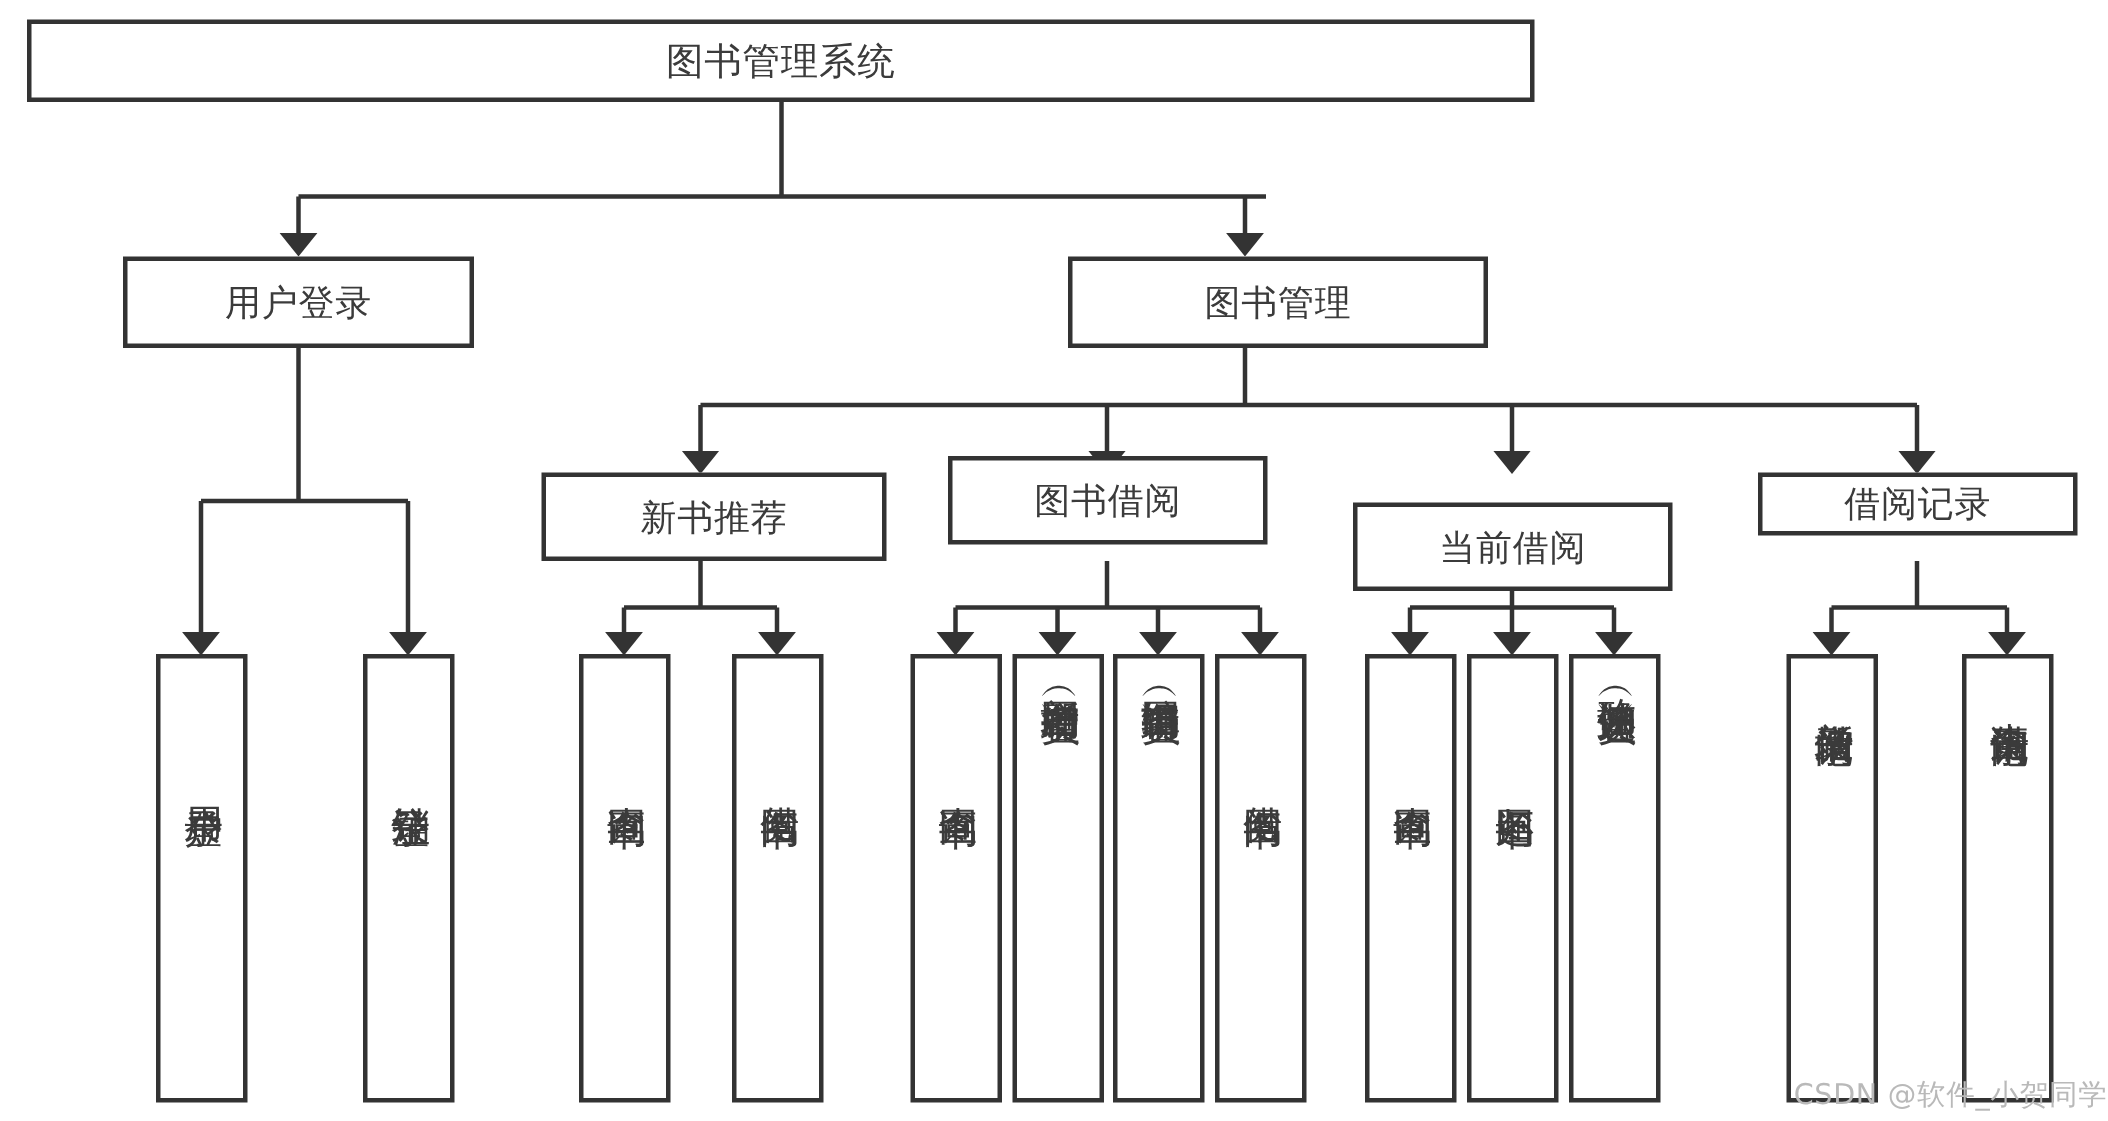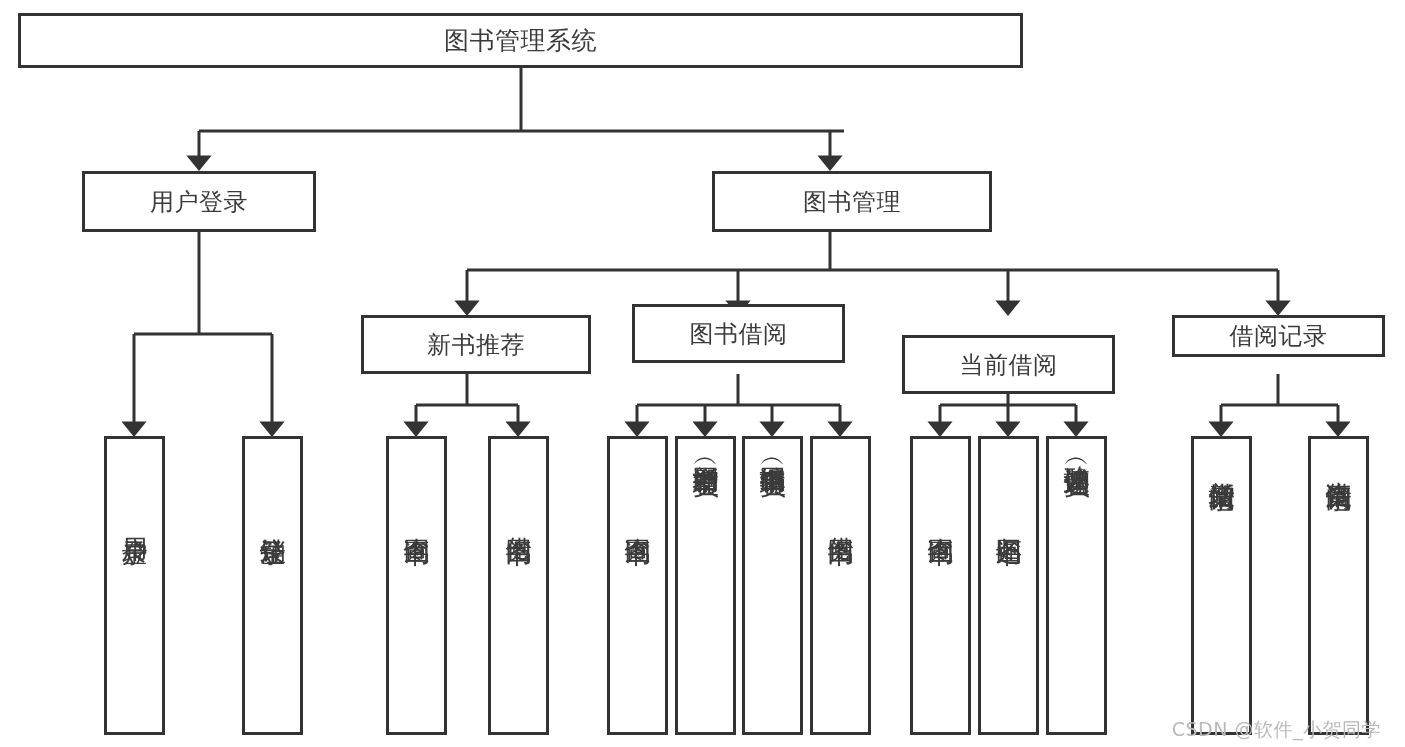--- a/index.html
+++ b/index.html
@@ -66,21 +66,21 @@
     margin-top: 78px;
   }
   .leaf-pad-small .node-label {
     margin-top: 22px;
   }
   .leaf-pad-tiny .node-label {
     margin-top: 6px;
   }
   #watermark {
     position: absolute;
-    right: 24px;
+    right: 0;
     bottom: 4px;
     font-size: 19px;
     color: #b9b9b9;
     white-space: pre;
     letter-spacing: 0.5px;
   }
 </style>
 </head>
 <body>
 

